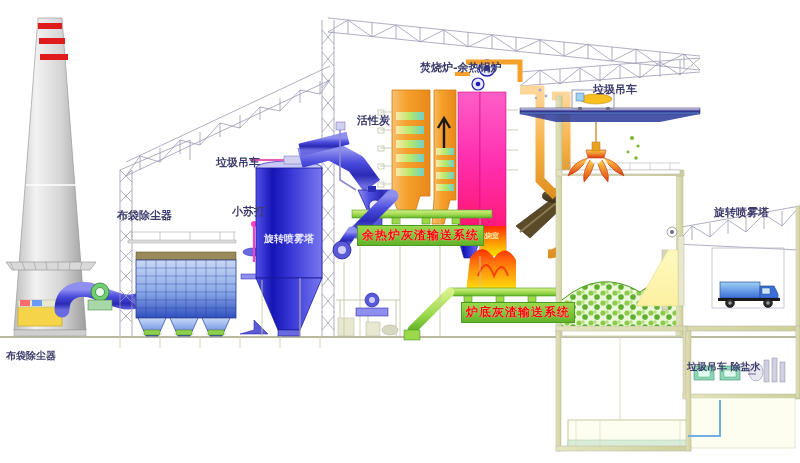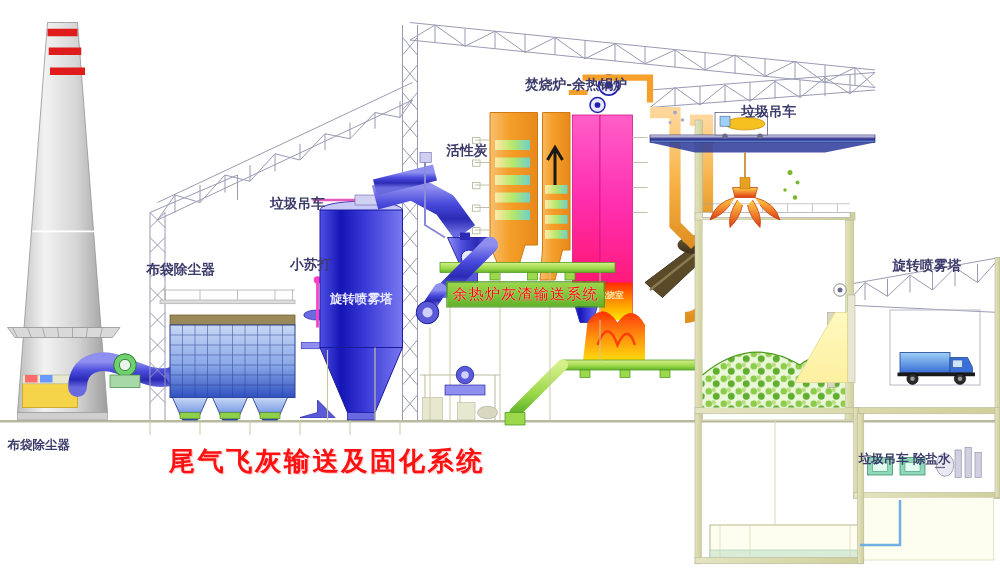--- a/index.html
+++ b/index.html
@@ -2,21 +2,21 @@
 <html><head>
 <meta charset="utf-8">
 <style>
   html,body{margin:0;padding:0;background:#ffffff;}
   body{font-family:"DejaVu Sans","Liberation Sans",sans-serif;}
   #stage{position:relative;width:800px;height:463px;background:#fff;overflow:hidden;}
   #stage svg{position:absolute;left:0;top:0;}
   .lbl{position:absolute;color:#3b3b6b;font-weight:bold;white-space:nowrap;font-family:"DejaVu Sans","Liberation Sans",sans-serif;}
   .lbl-sm{font-size:10px;}
   .lbl-md{font-size:11px;}
-  .green-banner{position:absolute;white-space:nowrap;font-weight:normal;font-size:12px;
+  .green-banner{position:absolute;white-space:nowrap;font-weight:bold;font-size:12px;
     color:#ff0000;background:linear-gradient(180deg,#9bd84a 0%,#62b32a 100%);
     border:1px solid #4f9a20;padding:1px 4px;letter-spacing:1px;
     text-shadow:0 0 1px #fff;}
   .title-main{position:absolute;white-space:nowrap;font-weight:bold;font-size:21px;color:#ff1111;
     letter-spacing:2px;text-shadow:1px 1px 0 #ffd0d0;}
 </style>
 </head>
 <body>
 
 <div id="stage">
@@ -550,16 +550,16 @@
 <div class="lbl lbl-md" style="left:551px;top:82px;margin-left:42px;">垃圾吊车</div>
 
 <div class="lbl lbl-md" style="left:714px;top:205px;">旋转喷雾塔</div>
 
 <div class="lbl lbl-sm" style="left:687px;top:360px;">垃圾吊车  除盐水</div>
 
 <div class="lbl" style="left:478px;top:231px;font-size:7px;color:#ffe9a8;">燃烧室</div>
 
 <div class="green-banner" style="left:357px;top:225px;">余热炉灰渣输送系统</div>
 
-
-<div class="title-main" style="left:135px;top:355px;">尾气飞灰输送及固化系统</div>
+<div class="green-banner" style="left:461px;top:302px;">炉底灰渣输送系统</div>
+
 
 </div>
 
 </body></html>

